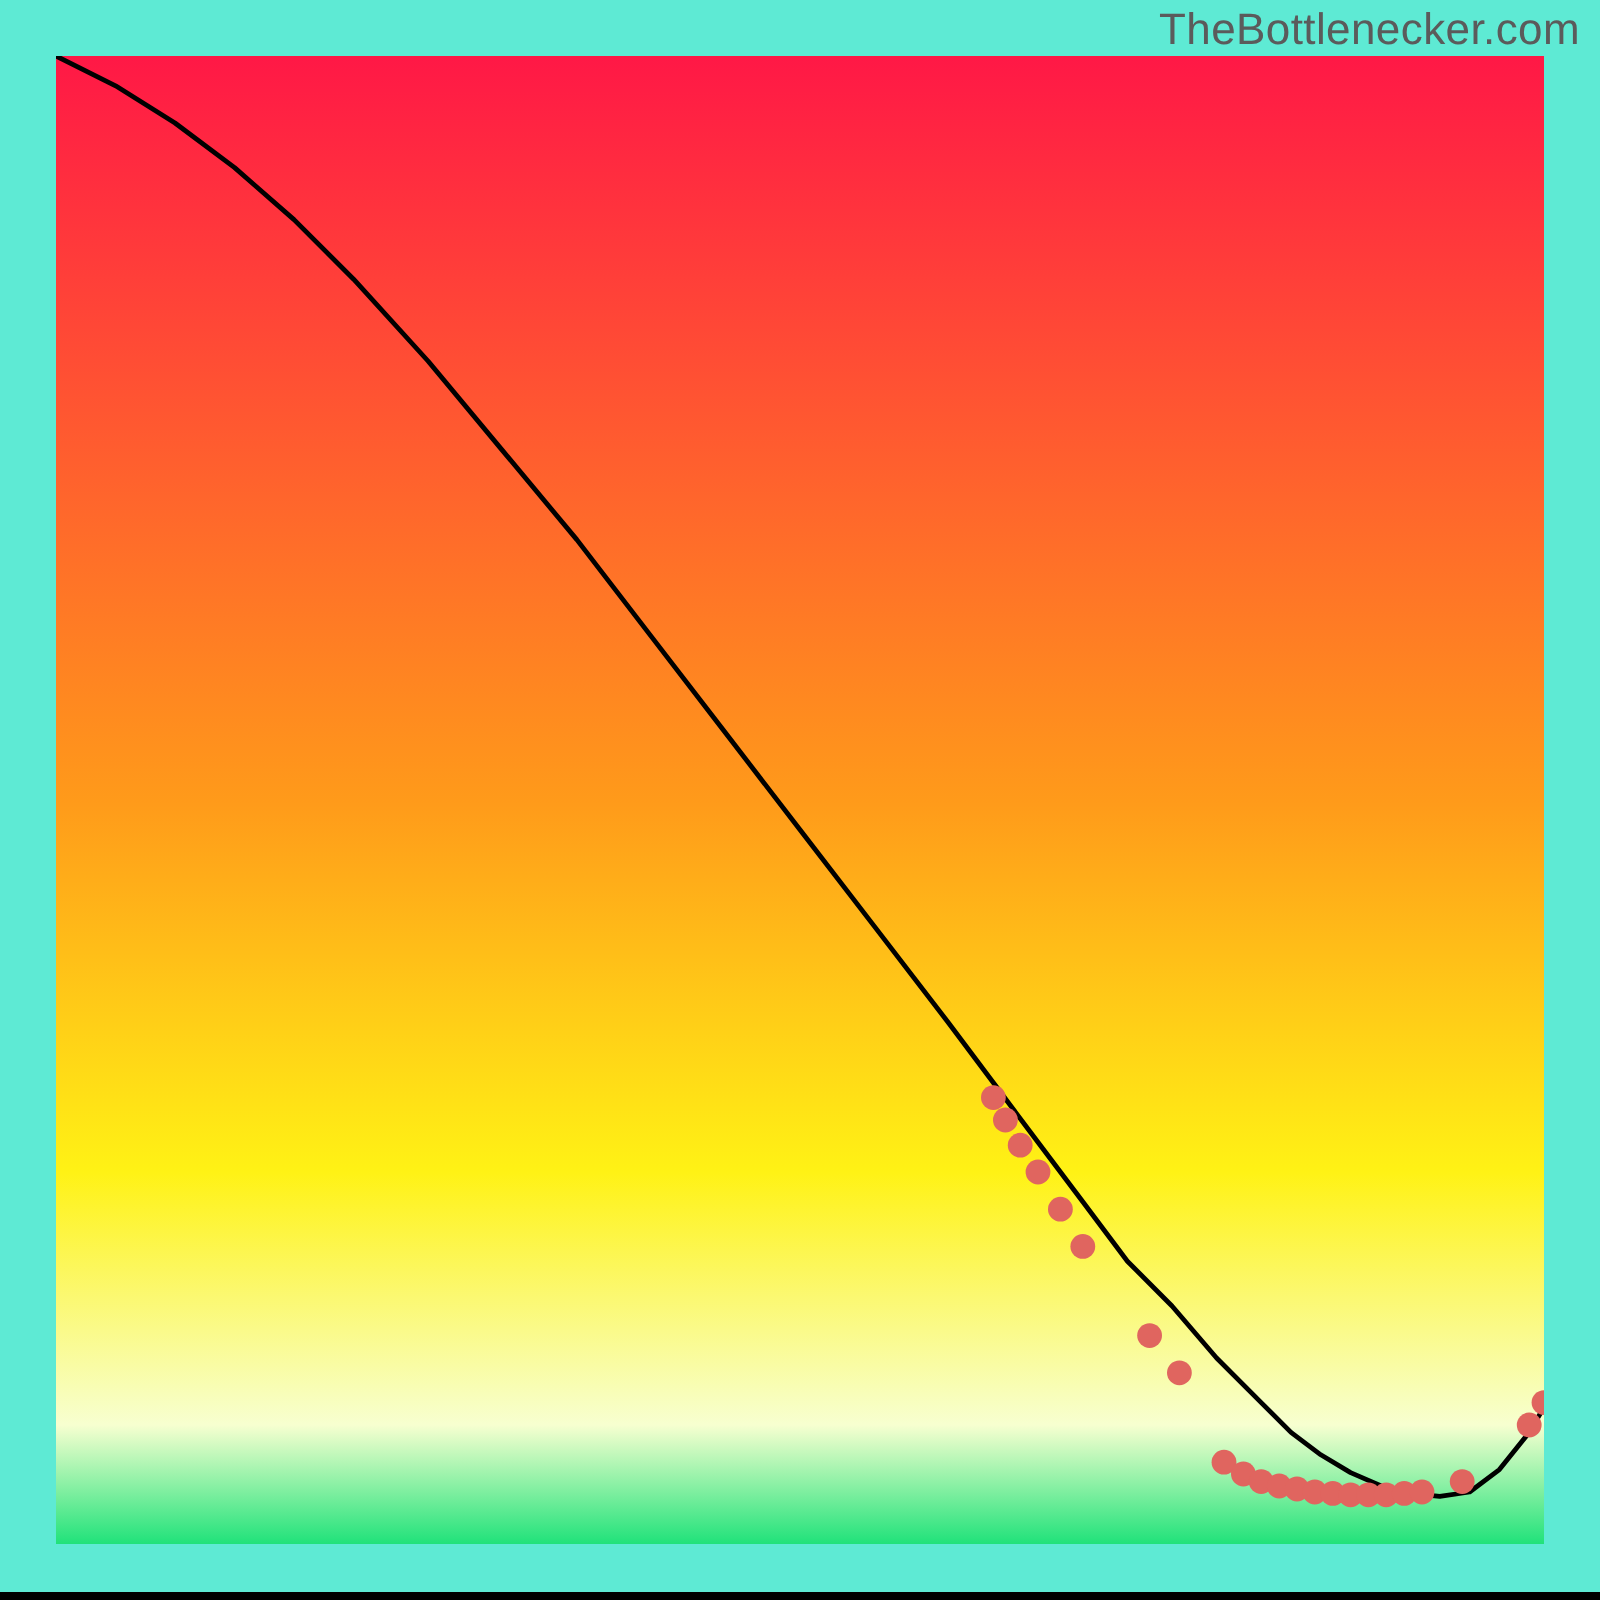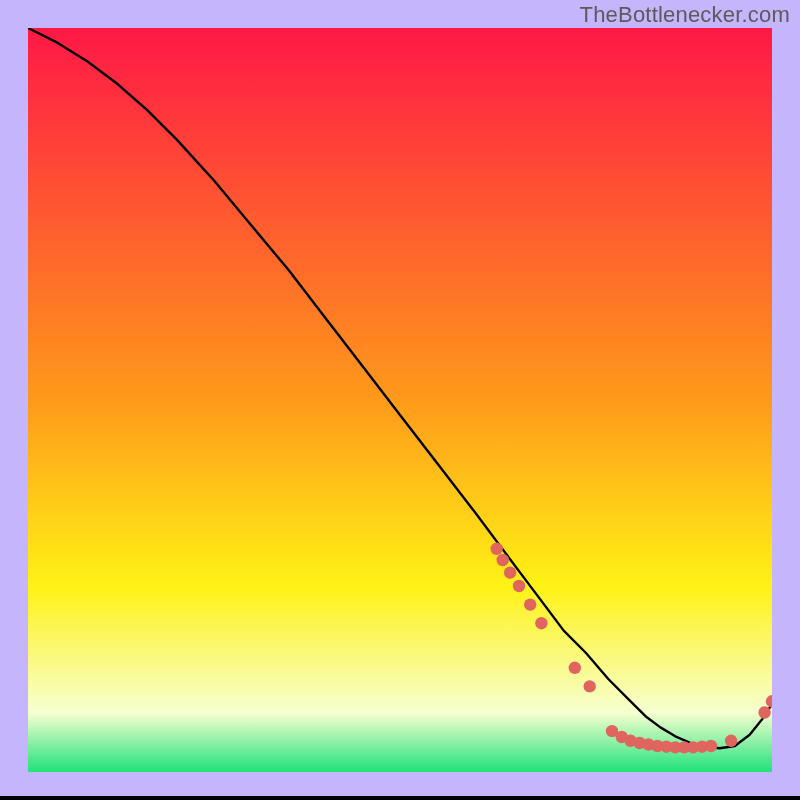--- a/index.html
+++ b/index.html
@@ -8,21 +8,21 @@
     width: 800px;
     height: 800px;
     background: #000;
     overflow: hidden;
     font-family: -apple-system, BlinkMacSystemFont, "Segoe UI", Arial, sans-serif;
   }
   .stage {
     position: relative;
     width: 800px;
     height: 796px;
-    background: #c4b5fd;
+    background: #5eead4;
   }
   .watermark {
     position: absolute;
     top: 2px;
     right: 10px;
     color: #5b5b5b;
     font-size: 22px;
     font-weight: 400;
     letter-spacing: 0.2px;
     z-index: 5;

